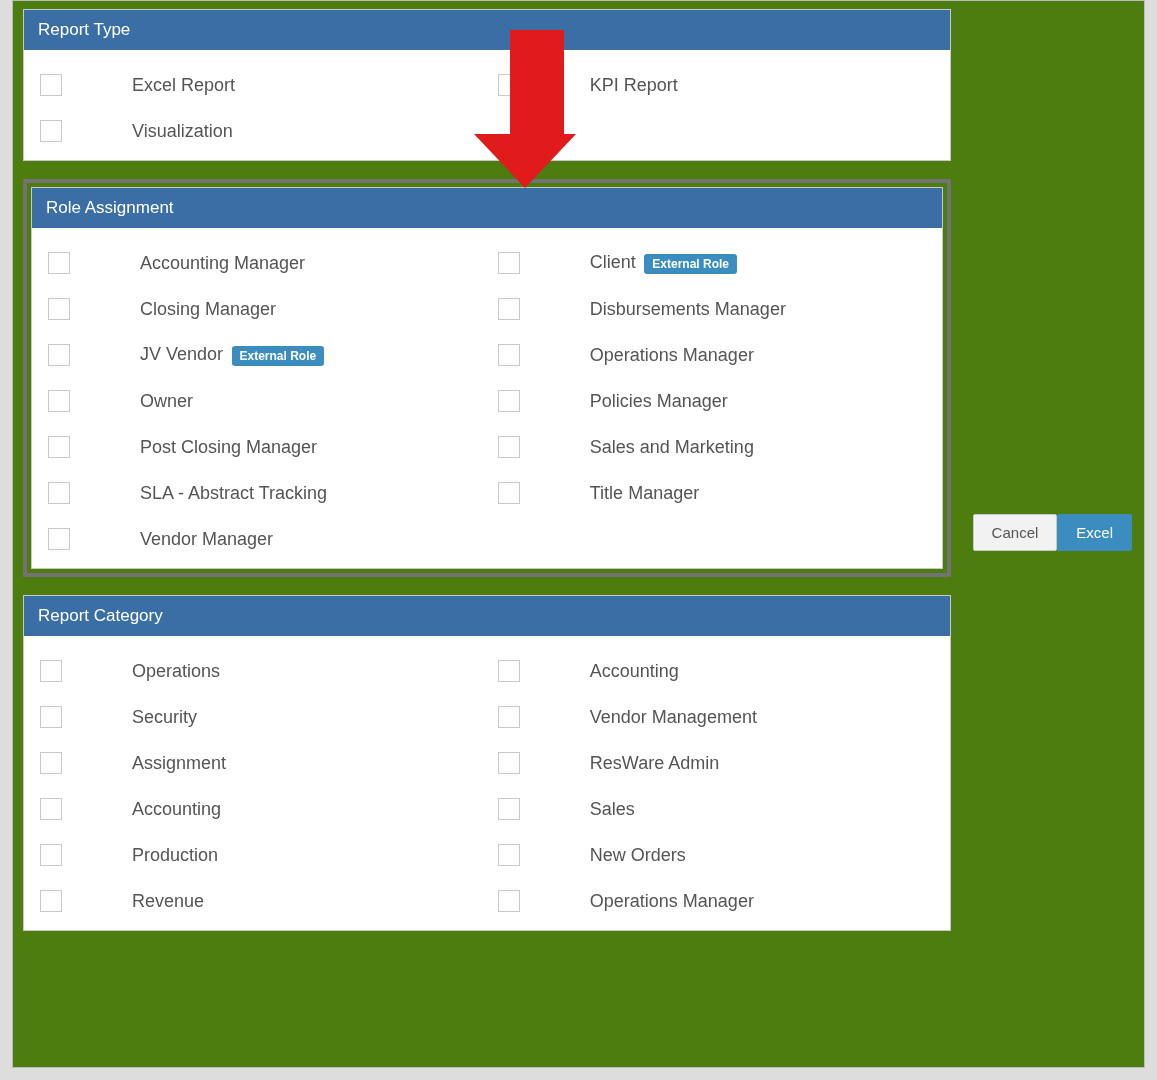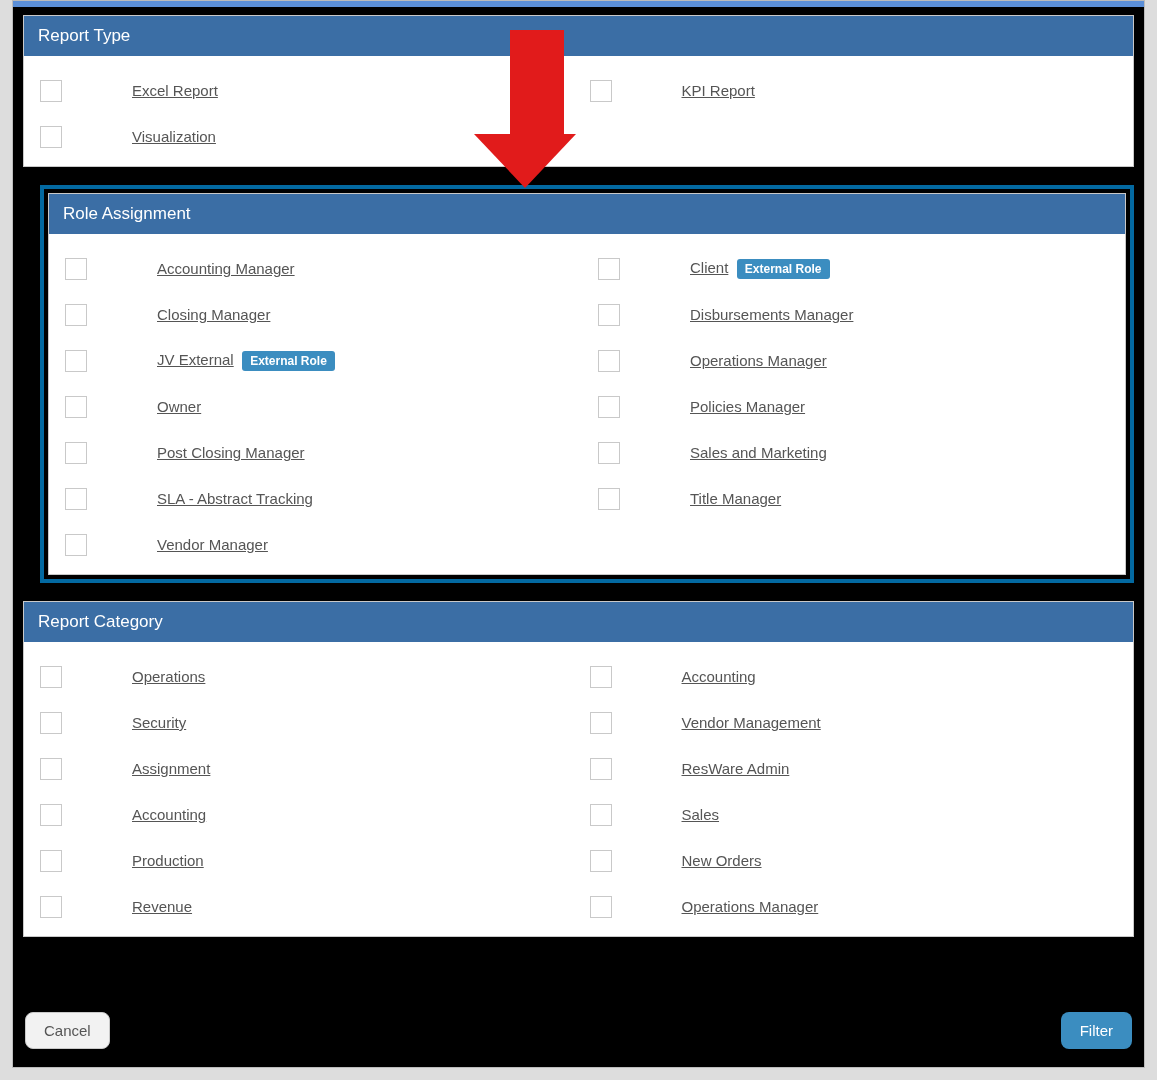--- a/index.html
+++ b/index.html
@@ -16,24 +16,23 @@
     position: absolute;
     inset: 0;
     background: rgba(0,0,0,0.05);
   }
   .modal {
     position: absolute;
     left: 12px;
     right: 12px;
     top: 0;
     bottom: 12px;
-    background: #000000;
+    background: #4d7c0f;
     border: 1px solid #bbb;
     display: flex;
-    flex-direction: column;
   }
   .modal-top-strip {
     height: 6px;
     background: #5b8fd8;
   }
   .modal-body {
     flex: 1;
     padding: 8px 10px 0 10px;
     overflow: auto;
   }
@@ -67,52 +66,50 @@
     width: 22px;
     height: 22px;
     border: 1px solid #c9c9c9;
     background: #fff;
     flex: 0 0 auto;
     margin-left: 6px;
     margin-right: 70px;
     cursor: pointer;
   }
   .opt-label {
-    font-size: 15px;
+    font-size: 18px;
     color: #555;
-    text-decoration: underline;
   }
   .badge {
     display: inline-block;
     background: #3b8dc0;
     color: #fff;
     font-size: 12px;
     font-weight: 700;
     padding: 3px 8px;
     border-radius: 3px;
     margin-left: 4px;
     vertical-align: middle;
   }
   .highlight-wrap {
-    border: 4px solid #0369a1;
+    border: 4px solid #737373;
     padding: 4px;
     margin-bottom: 18px;
-    margin-left: 17px;
   }
   .highlight-wrap .panel { margin-bottom: 0; }
   .modal-footer {
     padding: 14px 12px 18px 12px;
     display: flex;
     justify-content: space-between;
     align-items: center;
   }
   .btn {
     font-size: 15px;
     padding: 9px 18px;
-    border-radius: 8px;
+    border-radius: 2px;
     cursor: pointer;
     border: 1px solid transparent;
   }
   .btn-cancel {
     background: #f2f2f2;
     border-color: #c9c9c9;
     color: #555;
   }
   .btn-primary {
     background: #3b8dc0;
@@ -184,21 +181,21 @@
               <div class="option-row">
                 <div class="chk"></div>
                 <div><span class="opt-label">Closing Manager</span></div>
               </div>
               <div class="option-row">
                 <div class="chk"></div>
                 <div><span class="opt-label">Disbursements Manager</span></div>
               </div>
               <div class="option-row">
                 <div class="chk"></div>
-                <div><span class="opt-label">JV External</span> <span class="badge">External Role</span></div>
+                <div><span class="opt-label">JV Vendor</span> <span class="badge">External Role</span></div>
               </div>
               <div class="option-row">
                 <div class="chk"></div>
                 <div><span class="opt-label">Operations Manager</span></div>
               </div>
               <div class="option-row">
                 <div class="chk"></div>
                 <div><span class="opt-label">Owner</span></div>
               </div>
               <div class="option-row">
@@ -283,20 +280,20 @@
               <div><span class="opt-label">Operations Manager</span></div>
             </div>
           </div>
       </div>
     </div>
 
   </div>
 
   <div class="modal-footer">
     <button class="btn btn-cancel">Cancel</button>
-    <button class="btn btn-primary">Filter</button>
+    <button class="btn btn-primary">Excel</button>
   </div>
 </div>
 
 <div class="arrow-annot">
   <div class="arrow-shaft"></div>
   <div class="arrow-head"></div>
 </div>
 
 </body></html>

